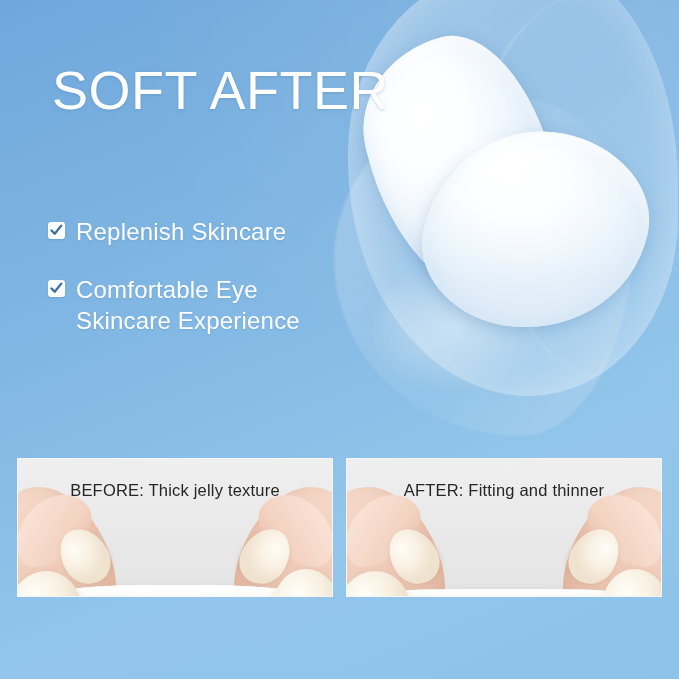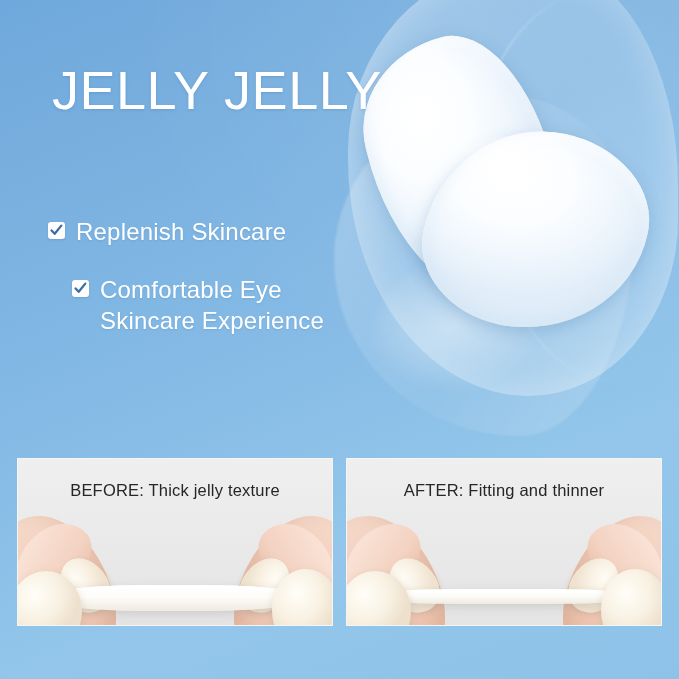--- a/index.html
+++ b/index.html
@@ -108,21 +108,21 @@
     position:absolute;
     left:48px; top:216px;
     width:300px;
   }
   .feature-row {
     display:flex;
     align-items:flex-start;
     gap:11px;
     margin-bottom:26px;
   }
-  .feature-row:last-child { margin-bottom:12px;justify-content:center; }
+  .feature-row:last-child { margin-bottom:12px; }
 
   .check-box {
     flex:0 0 auto;
     width:17px; height:17px;
     margin-top:6px;
     background:#ffffff;
     border-radius:3px;
     position:relative;
     box-shadow: 0 1px 2px rgba(50,100,150,.22);
   }
@@ -135,21 +135,21 @@
     font-weight:300;
     letter-spacing:.2px;
     text-shadow: 0 1px 2px rgba(60,110,160,.20);
     white-space:pre-line;
   }
 
   
   .panels {
     position:absolute;
     left:17px; top:458px;
-    width:645px; height:168px;
+    width:645px; height:139px;
     display:flex;
     gap:13px;
   }
   .panel {
     position:relative;
     flex:1 1 0;
     background:#E9E9E9;
     overflow:hidden;
     border:1px solid rgba(255,255,255,.55);
   }
@@ -234,21 +234,21 @@
   <div class="photo-area">
     <div class="gel-pool"></div>
     <div class="gel-pool2"></div>
     <div class="gel-edge"></div>
     <div class="gel-gloss"></div>
     <div class="patch patch-back"></div>
     <div class="patch patch-front"></div>
   </div>
 
   <h1 class="headline">
-    <span>JELLY JELLY</span><br>
+    <span>SOFT AFTER</span><br>
   </h1>
 
   <div class="features">
 
 
     <div class="feature-row">
       <span class="check-box">
         <svg width="13" height="13" viewBox="0 0 13 13" aria-hidden="true">
           <path d="M1.6 6.4 L4.7 9.8 L11.3 1.6" fill="none" stroke="#3D6FA6" stroke-width="2.3" stroke-linecap="round" stroke-linejoin="round"></path>
         </svg>

